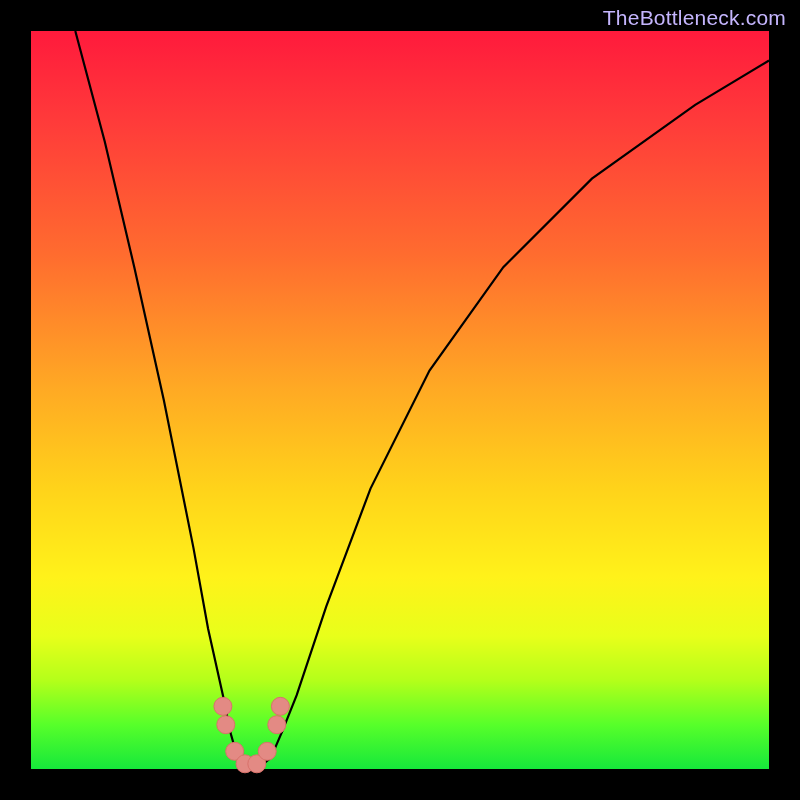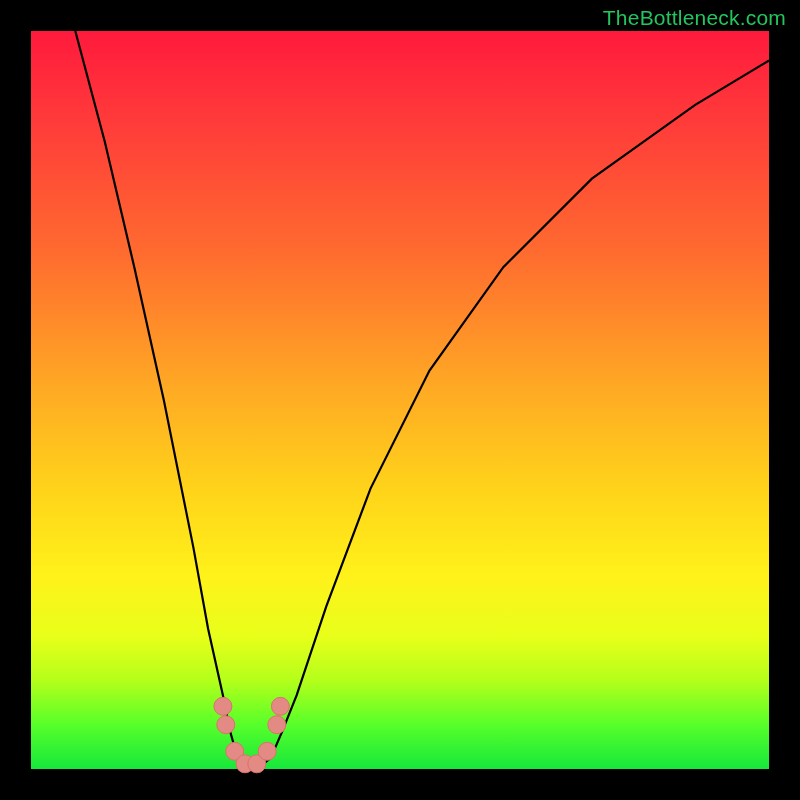--- a/index.html
+++ b/index.html
@@ -32,21 +32,21 @@
       #fff21a 74%,
       #e8ff1a 82%,
       #b4ff1a 88%,
       #57ff2a 94%,
       #16e83b 100%);
   }
   .watermark {
     position: absolute;
     top: 6px;
     right: 14px;
-    color: #22c55e;
+    color: #c4b5fd;
     font-size: 21px;
     letter-spacing: 0.2px;
     font-weight: 400;
   }
   svg.curve {
     position: absolute;
     left: 0;
     top: 0;
     width: 738px;
     height: 738px;

